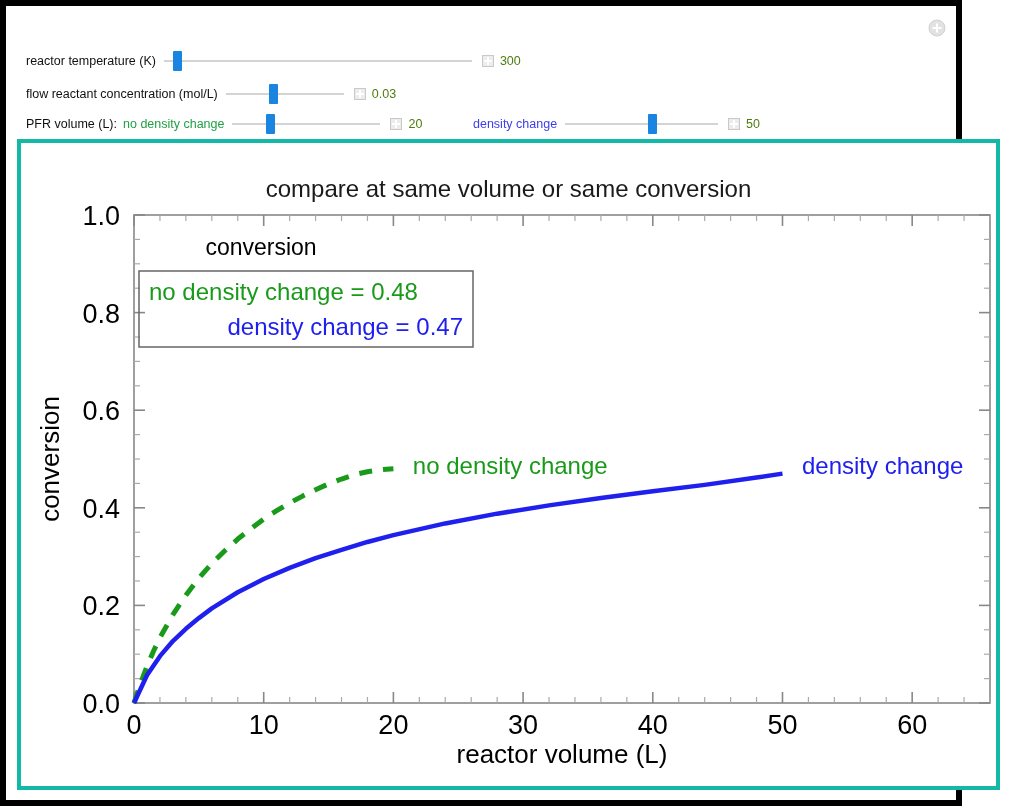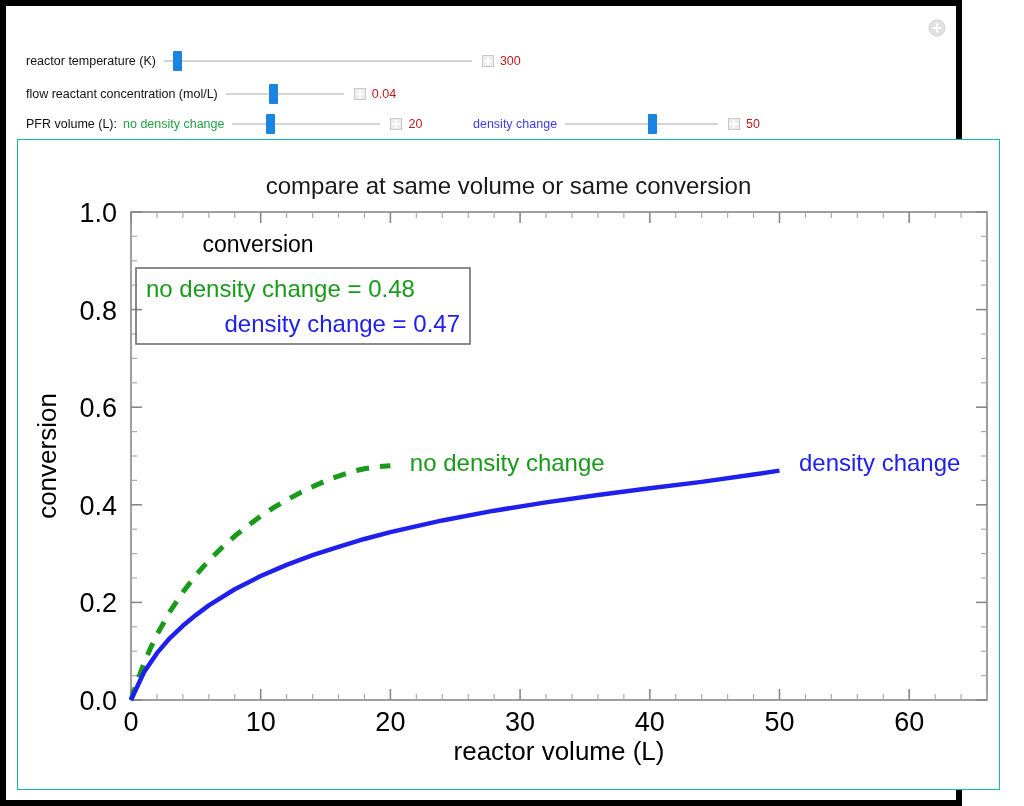--- a/index.html
+++ b/index.html
@@ -91,32 +91,32 @@
   .stepper::before, .stepper::after {
     content: "";
     position: absolute;
     background: #ffffff;
   }
   .stepper::before { left: 4px; top: 1px; width: 2px; height: 8px; }
   .stepper::after  { left: 1px; top: 4px; width: 8px; height: 2px; }
 
   .ctrl-value {
     font-size: 12.5px;
-    color: #b91c1c;
+    color: #4d7c0f;
     font-family: "Liberation Sans", sans-serif;
   }
 
   
   #chart-card {
     position: absolute;
     left: 11px; top: 133px;
     width: 983px; height: 651px;
     box-sizing: border-box;
     background: #ffffff;
-    border: 1px solid #14b8a6;
+    border: 4px solid #14b8a6;
   }
   #chart-title {
     position: absolute;
     left: 0; right: 0; top: 32px;
     text-align: center;
     font-size: 24px;
     color: #1a1a1a;
     font-family: "Liberation Sans", sans-serif;
   }
 
@@ -175,21 +175,21 @@
       <span class="ctrl-value">300</span>
     </div>
 
     <div class="ctrl-row" style="left:20px; top:71px;">
       <span class="ctrl-label">flow reactant concentration (mol/L)</span>
       <span class="slider" style="width:118px; margin-left:8px;">
         <span class="track"></span>
         <span class="thumb" style="left:43px;"></span>
       </span>
       <span class="stepper" style="margin-left:10px;"></span>
-      <span class="ctrl-value">0.04</span>
+      <span class="ctrl-value">0.03</span>
     </div>
 
 
     <div class="ctrl-row" style="left:20px; top:101px;">
       <span class="ctrl-label">PFR volume (L):</span>
       <span class="ctrl-label green" style="margin-left:6px;">no density change</span>
       <span class="slider" style="width:148px; margin-left:8px;">
         <span class="track"></span>
         <span class="thumb" style="left:34px;"></span>
       </span>

